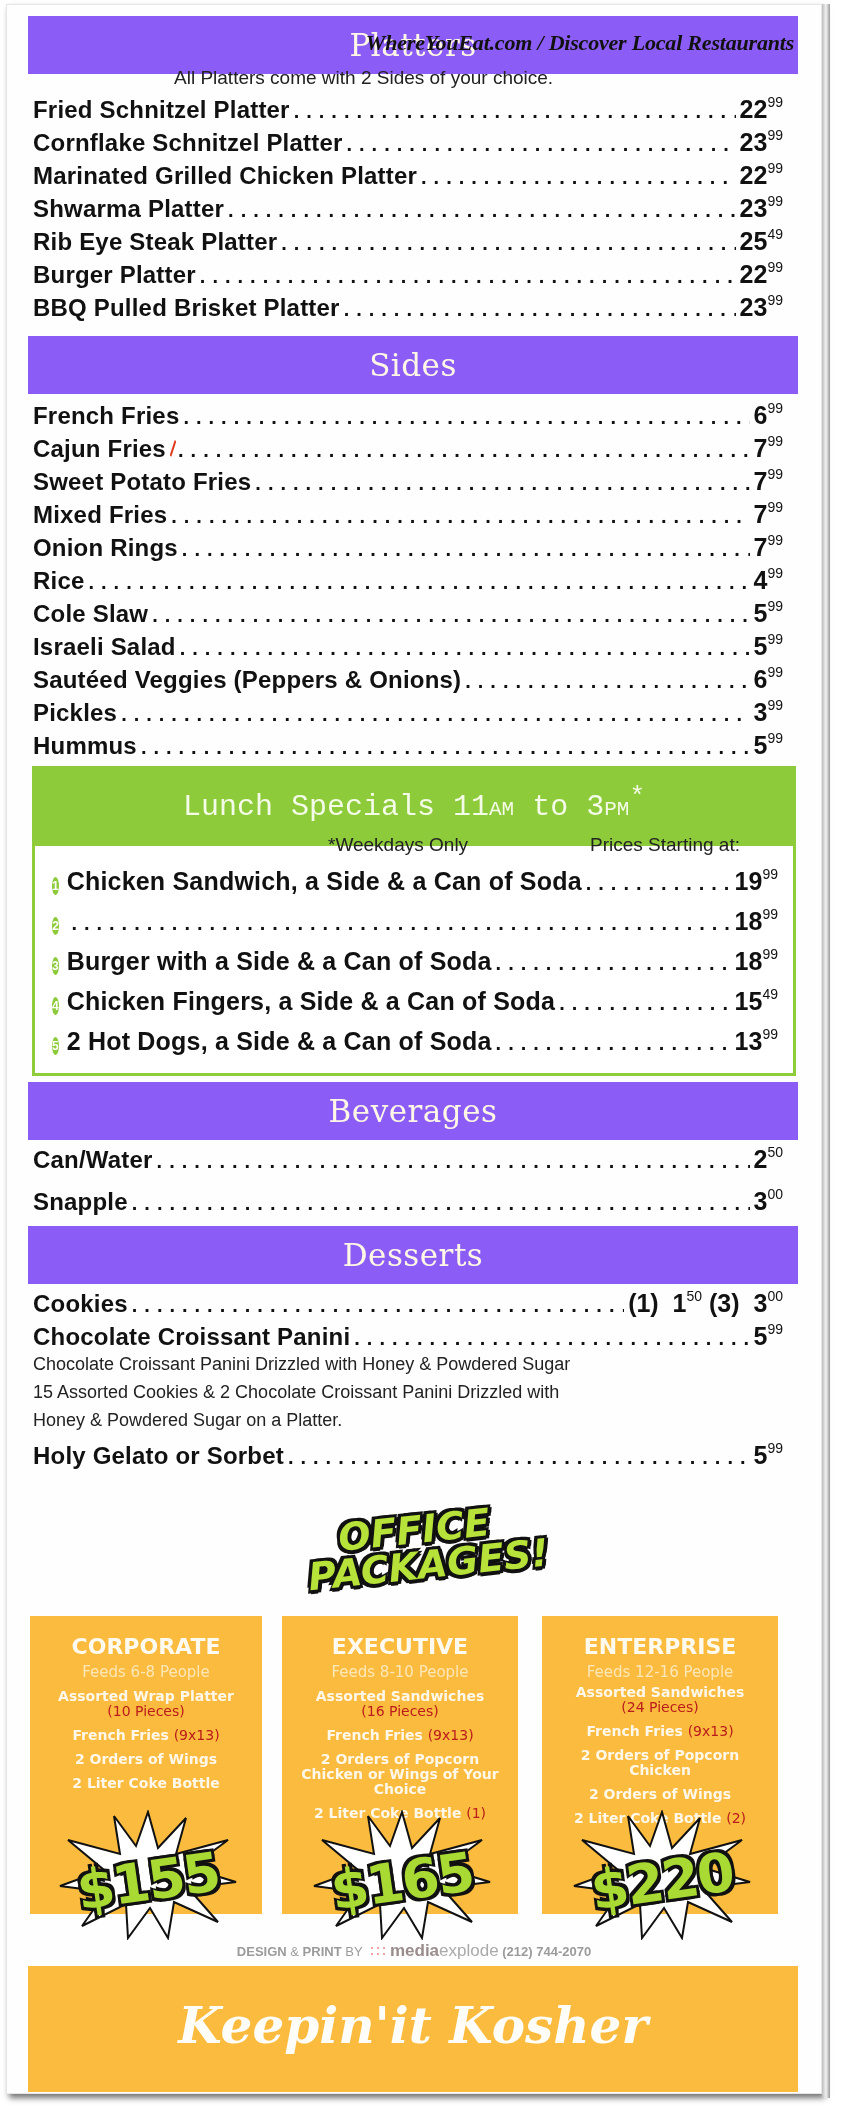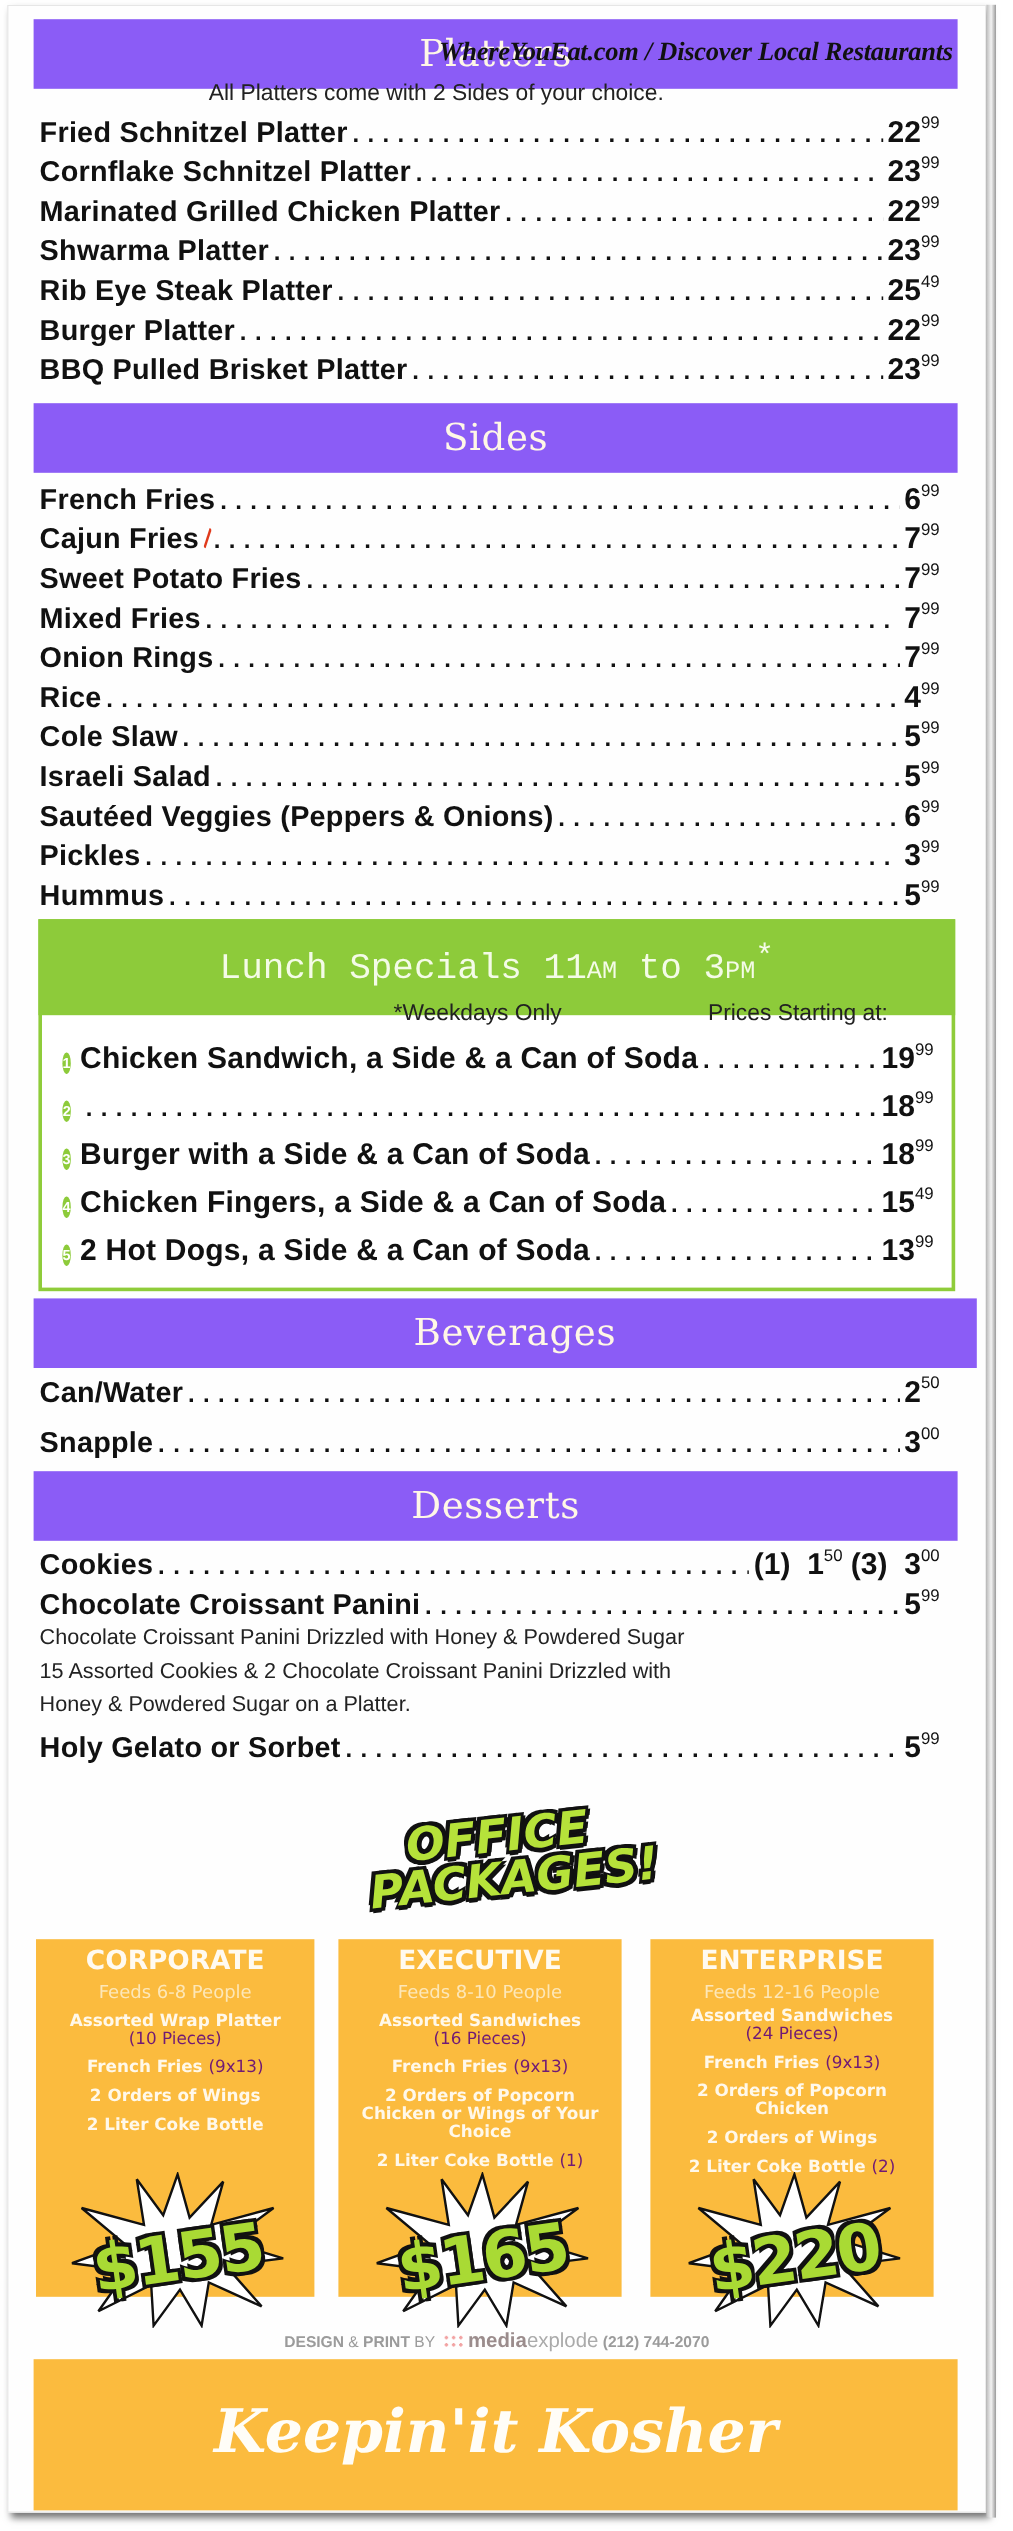--- a/index.html
+++ b/index.html
@@ -68,27 +68,27 @@
 
     .pkg-title {
       position: absolute; left: 300px; top: 1508px; width: 220px; text-align: center;
       font-family: "DejaVu Sans", sans-serif; font-weight: bold; font-style: italic;
       font-size: 38px; line-height: 36px; color: #b6e23a;
       text-shadow: -3px -3px 0 #111, 3px -3px 0 #111, -3px 3px 0 #111, 3px 3px 0 #111, 0 4px 0 #111, 4px 0 0 #111;
       transform: rotate(-6deg);
     }
     .pkg {
       position: absolute; top: 1612px; height: 298px; background: #fbbb3e;
-      color: #fff8ea; text-align: center; box-sizing: border-box; padding-top: 6px;
+      color: #fff8ea; text-align: center; box-sizing: border-box; padding-top: 18px;
       font-family: "DejaVu Sans", sans-serif;
     }
     .pkg .pname { font-size: 22px; font-weight: bold; color: #fffaf0; }
     .pkg .feeds { font-size: 15px; color: #fde7b8; margin-top: 4px; margin-bottom: 8px; }
     .pkg .line { font-size: 14px; font-weight: bold; line-height: 15px; margin-bottom: 9px; }
-    .pkg .line .light { font-weight: normal; color: #701a75; }
+    .pkg .line .light { font-weight: normal; color: #b91c1c; }
     .burst {
       position: absolute; width: 180px; height: 130px;
     }
     .burst-price {
       position: absolute; left: 0; width: 100%; top: 40px; text-align: center;
       font-family: "DejaVu Sans", sans-serif; font-weight: bold; font-size: 54px; color: #a9da34;
       text-shadow: -3px -3px 0 #111, 3px -3px 0 #111, -3px 3px 0 #111, 3px 3px 0 #111;
       transform: rotate(-8deg);
       letter-spacing: -2px;
     }
@@ -249,21 +249,21 @@
         <span class="price"><span>15</span><span class="cents">49</span></span>
       </div>
     <div class="row lunch-row">
         <span class="num-badge">5</span>
         <span class="name">2 Hot Dogs, a Side &amp; a Can of Soda</span>
         <span class="dots"></span>
         <span class="price"><span>13</span><span class="cents">99</span></span>
       </div>
   </div>
 
-  <div class="banner" style="top:1078px;padding-left:16px;">
+  <div class="banner" style="top:1078px;">
     <span>Beverages</span>
   </div>
   <div class="items" style="top:1140px;">
     <div class="row" style="height:42px;">
         <span class="name">Can/Water</span>
         <span class="dots"></span>
         <span class="price"><span>2</span><span class="cents">50</span></span>
       </div>
     <div class="row">
         <span class="name">Snapple</span>

